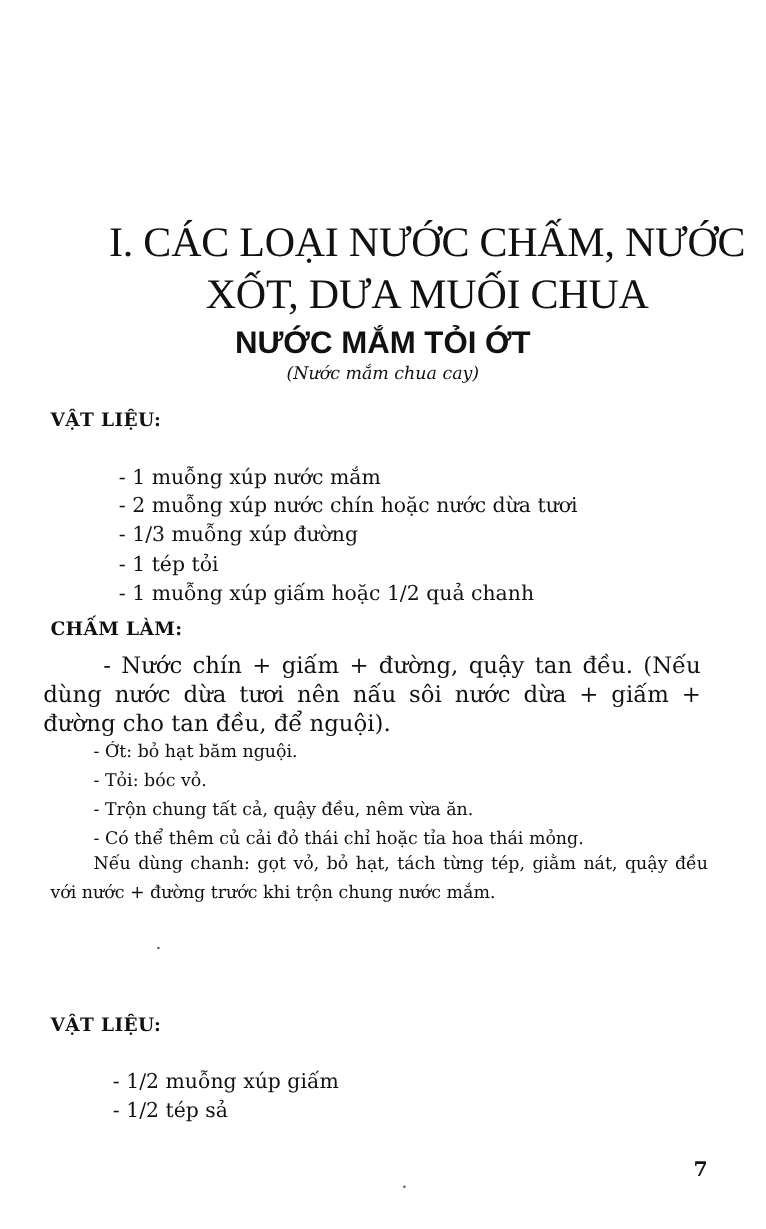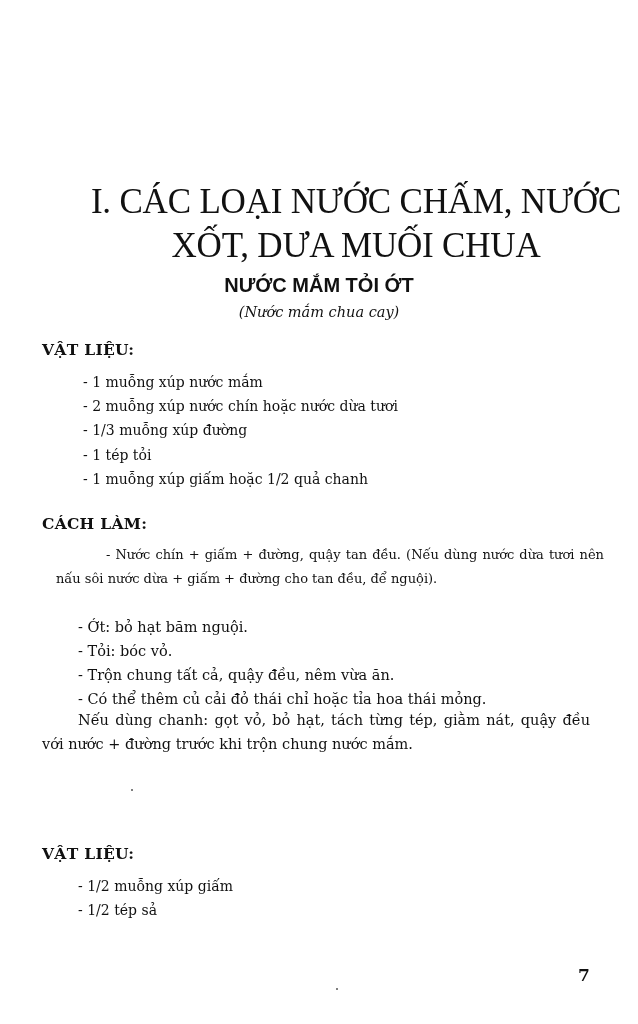--- a/index.html
+++ b/index.html
@@ -35,21 +35,21 @@
       margin: 16px;
     }
     .chapter-title span { display: block; }
     .recipe-title {
       position: absolute;
       left: 0;
       width: 638px;
       text-align: center;
       font-family: "Liberation Sans", sans-serif;
       font-weight: bold;
-      font-size: 20px;
+      font-size: 26px;
       line-height: 26px;
       margin: 0;
     }
     .recipe-sub {
       position: absolute;
       left: 0;
       width: 638px;
       text-align: center;
       font-size: 14.5px;
       line-height: 20px;
@@ -61,33 +61,33 @@
       font-family: "DejaVu Serif", serif;
       font-weight: bold;
       font-size: 15.5px;
       line-height: 20px;
       margin: 0;
       letter-spacing: 0.3px;
     }
     .ingredient-list {
       position: absolute;
       left: 83px;
-      margin: 0;
+      margin: 16px;
       padding: 0;
       list-style: none;
-      font-size: 14px;
+      font-size: 17px;
       line-height: 24.2px;
     }
     .ingredient-list li { white-space: nowrap; }
     .para {
       position: absolute;
-      left: 56px;
+      left: 36px;
       width: 548px;
       margin: 0;
-      font-size: 13px;
+      font-size: 19px;
       line-height: 24px;
       text-align: justify;
     }
     .indent1 { text-indent: 50px; }
     .step {
       position: absolute;
       left: 78px;
       margin: 0;
       font-size: 14.5px;
       line-height: 24px;
@@ -134,21 +134,21 @@
   <h3 class="section-label" style="top:340px;">VẬT LIỆU:</h3>
 
   <ul class="ingredient-list" style="top:370px;">
     <li>- 1 muỗng xúp nước mắm</li>
     <li>- 2 muỗng xúp nước chín hoặc nước dừa tươi</li>
     <li>- 1/3 muỗng xúp đường</li>
     <li>- 1 tép tỏi</li>
     <li>- 1 muỗng xúp giấm hoặc 1/2 quả chanh</li>
   </ul>
 
-  <h3 class="section-label" style="top:514px;">CÁCH LÀM:</h3>
+  <h3 class="section-label" style="top:514px;">CHẤM LÀM:</h3>
 
   <p class="para indent1" style="top:543px;">- Nước chín + giấm + đường, quậy tan đều. (Nếu dùng nước dừa tươi nên nấu sôi nước dừa + giấm + đường cho tan đều, để nguội).</p>
 
   <p class="step" style="top:615px;">- Ớt: bỏ hạt băm nguội.</p>
   <p class="step" style="top:639px;">- Tỏi: bóc vỏ.</p>
   <p class="step" style="top:663px;">- Trộn chung tất cả, quậy đều, nêm vừa ăn.</p>
   <p class="step" style="top:687px;">- Có thể thêm củ cải đỏ thái chỉ hoặc tỉa hoa thái mỏng.</p>
 
   <p class="para2" style="top:708px;">Nếu dùng chanh: gọt vỏ, bỏ hạt, tách từng tép, giằm nát, quậy đều với nước + đường trước khi trộn chung nước mắm.</p>
 

